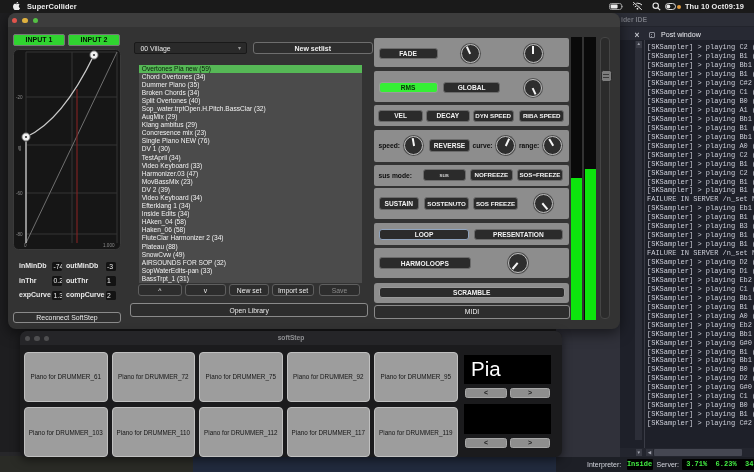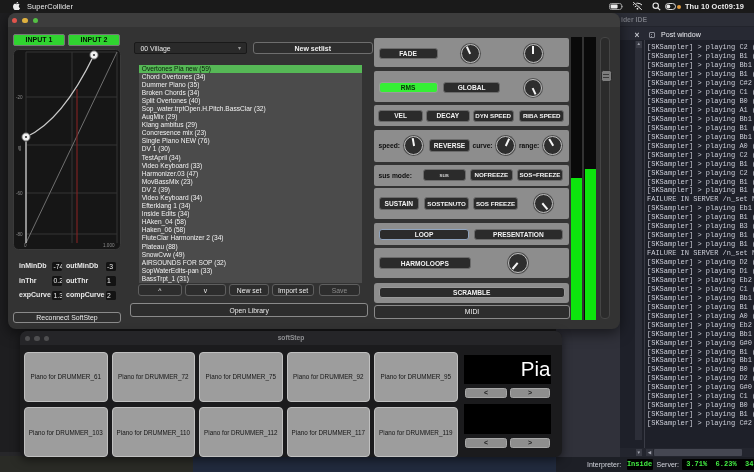--- a/index.html
+++ b/index.html
@@ -1,20 +1,20 @@
 <!DOCTYPE html>
 <html><head><meta charset="utf-8"><style>
 *{margin:0;padding:0;box-sizing:border-box}
 html,body{width:754px;height:472px;overflow:hidden;background:#1e1e20;
  font-family:"Liberation Sans",sans-serif;-webkit-font-smoothing:antialiased}
 .abs{position:absolute}
 #stage{position:relative;width:754px;height:472px}
 
 #menubar{position:absolute;left:0;top:0;width:754px;height:12.5px;background:#1a1a1a;color:#ececec;z-index:50}
-#menubar .mtxt{position:absolute;top:2.1px;font-size:7.4px;font-weight:normal;letter-spacing:.1px}
+#menubar .mtxt{position:absolute;top:2.1px;font-size:7.4px;font-weight:bold;letter-spacing:.1px}
 
 #ide{position:absolute;left:556px;top:12.5px;width:198px;height:459.5px;background:#30313a}
 #idetitle{position:absolute;left:556px;top:12.5px;width:198px;height:14px;background:#2c2e37;border-bottom:1px solid #22242c}
 #idetitle span{position:absolute;left:65px;top:3.2px;font-size:6.9px;font-weight:bold;color:#75777f}
 #tabrow{position:absolute;left:556px;top:26.5px;width:198px;height:13.5px;background:#272933}
 #postarea{position:absolute;left:620px;top:40px;width:134px;height:407.5px;background:#1e2029;overflow:hidden}
 .pl{position:absolute;left:27px;width:200px;font-family:"Liberation Mono",monospace;font-size:7px;line-height:8.95px;color:#ccced8;white-space:pre}
 #vsb{position:absolute;left:635px;top:41px;width:7px;height:399px;background:#2c2e38}
 #vdiv{position:absolute;left:644px;top:40px;width:1px;height:408px;background:#3a3c46}
 #hsb{position:absolute;left:620px;top:447.5px;width:134px;height:9px;background:#23252e}
@@ -354,19 +354,19 @@
 <div class="ssb" style="left:24.0px;top:351.5px">Piano for DRUMMER_61</div>
 <div class="ssb" style="left:111.5px;top:351.5px">Piano for DRUMMER_72</div>
 <div class="ssb" style="left:199.0px;top:351.5px">Piano for DRUMMER_75</div>
 <div class="ssb" style="left:286.5px;top:351.5px">Piano for DRUMMER_92</div>
 <div class="ssb" style="left:374.0px;top:351.5px">Piano for DRUMMER_95</div>
 <div class="ssb" style="left:24.0px;top:407.0px">Piano for DRUMMER_103</div>
 <div class="ssb" style="left:111.5px;top:407.0px">Piano for DRUMMER_110</div>
 <div class="ssb" style="left:199.0px;top:407.0px">Piano for DRUMMER_112</div>
 <div class="ssb" style="left:286.5px;top:407.0px">Piano for DRUMMER_117</div>
 <div class="ssb" style="left:374.0px;top:407.0px">Piano for DRUMMER_119</div>
-<div class="blackbox" style="top:355.3px;height:29.2px;color:#fff;font-size:20.5px;text-align:right;line-height:28px;padding-left:7px">Pia</div>
+<div class="blackbox" style="top:355.3px;height:29.2px;color:#fff;font-size:20.5px;text-align:left;line-height:28px;padding-left:7px">Pia</div>
 <div class="ssnav" style="left:464.7px;top:388.3px;width:42.5px">&lt;</div>
 <div class="ssnav" style="left:509.7px;top:388.3px;width:40.7px">&gt;</div>
 <div class="blackbox" style="top:403.6px;height:30.5px"></div>
 <div class="ssnav" style="left:464.7px;top:437.9px;width:42.5px">&lt;</div>
 <div class="ssnav" style="left:509.7px;top:437.9px;width:40.7px">&gt;</div>
 
 </div>
 </body></html>

